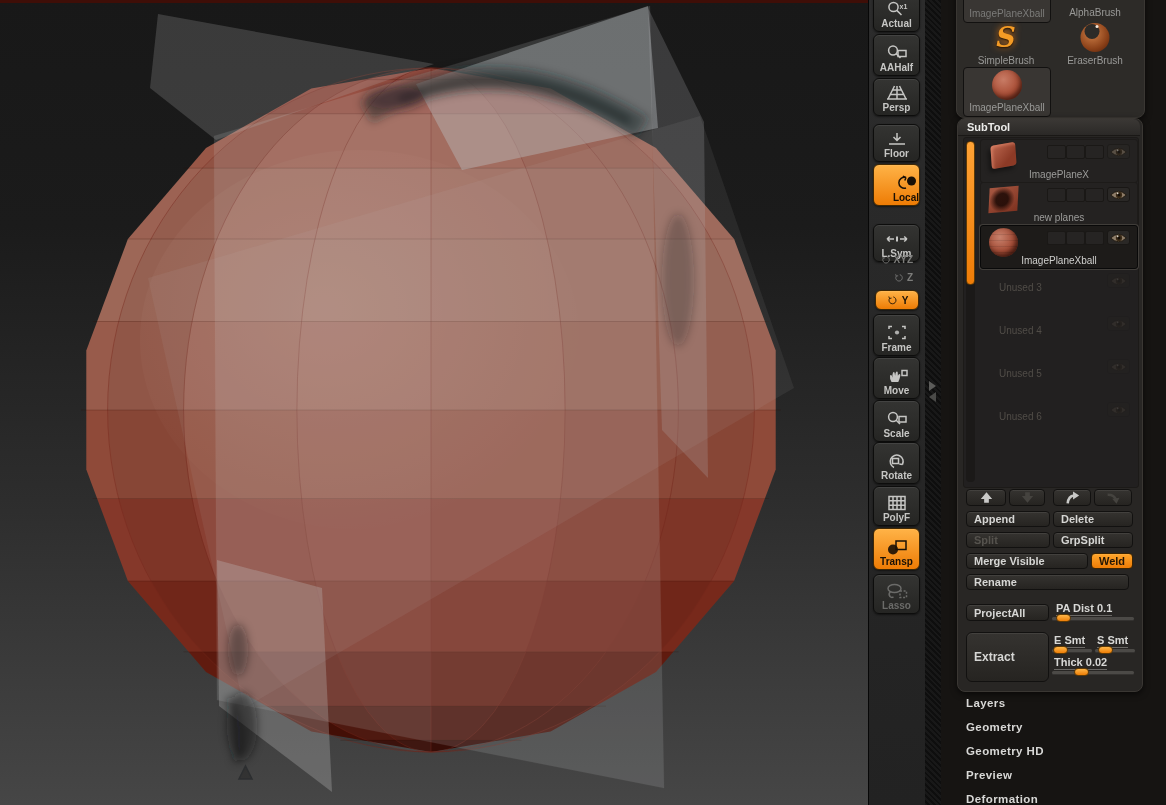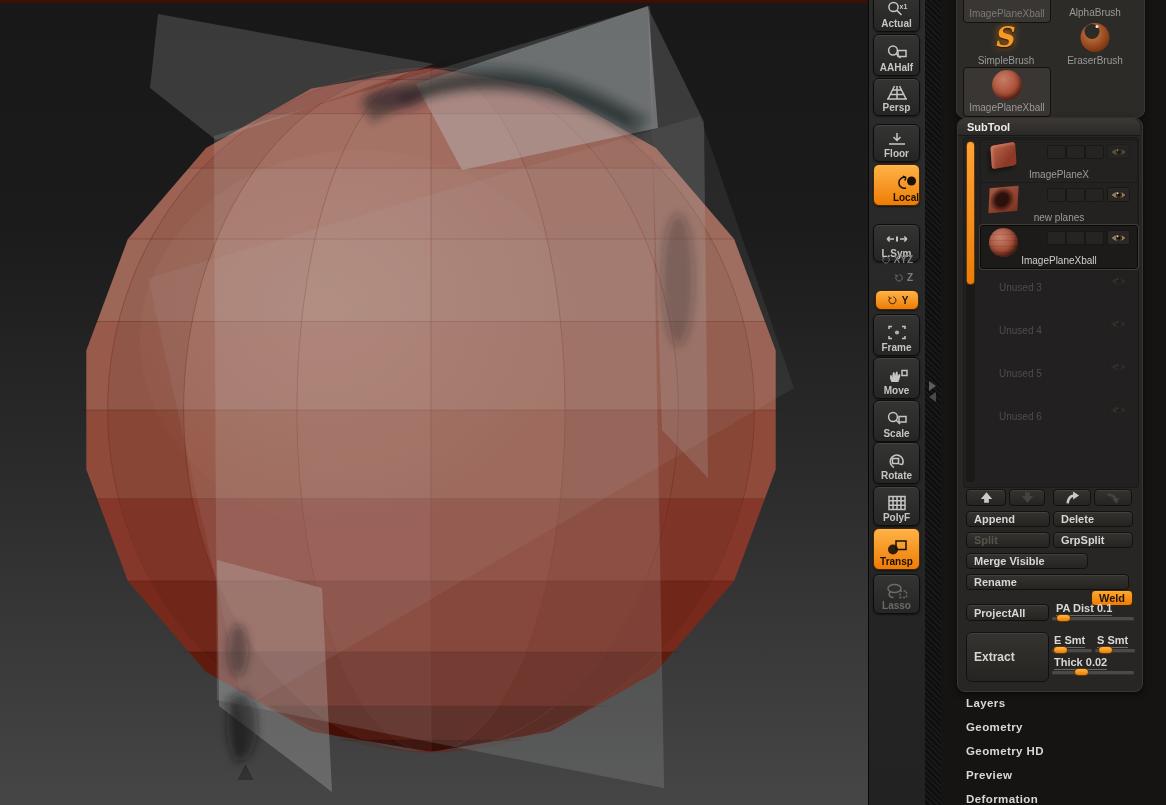--- a/index.html
+++ b/index.html
@@ -77,21 +77,21 @@
   .slot:nth-of-type(1){left:66px}.slot:nth-of-type(2){left:85px}.slot:nth-of-type(3){left:104px}
   .eye{position:absolute;left:126px;top:4px;width:23px;height:15px;background:#2a2826;border:1px solid #191715;border-radius:3px;padding:0;cursor:pointer;}
   .eye svg{width:19px;height:12px;display:block;margin:0 auto;}
   .st-item.unused .eye{opacity:.14;}
   .eye.dimmed{opacity:.5;}
   
   .zbtn{position:absolute;background:linear-gradient(#353330,#262421);border:1px solid #121110;border-radius:4px;
     box-shadow:inset 0 1px 0 rgba(255,255,255,.07);color:#d6d6d4;font-weight:bold;font-size:11px;
     text-align:left;padding:1px 7px;box-sizing:border-box;cursor:pointer;font-family:"Liberation Sans",sans-serif;}
   .zbtn.dim{color:#56534e;}
-  .zbtn.orange{background:linear-gradient(#ffa62c,#ee7c06);color:#241605;border-color:#3c2503;margin-top:37px;}
+  .zbtn.orange{background:linear-gradient(#ffa62c,#ee7c06);color:#241605;border-color:#3c2503;}
   .zbtn.icn{display:flex;align-items:center;justify-content:center;padding:0;}
   .zbtn.icn svg{width:15px;height:13px;}
   .zbtn.icn.bright{color:#c9c9c7;}
   .zbtn.icn.faint{color:#45433f;}
   .slider-label{position:absolute;font-size:11px;font-weight:bold;color:#d8d8d6;border-bottom:1px solid #6a6865;padding-bottom:1px;cursor:pointer;}
   .track{position:absolute;height:3px;background:#4c4a47;border-radius:2px;box-shadow:0 1px 0 rgba(255,255,255,.06);cursor:pointer;}
   .pill{position:absolute;top:-3px;width:15px;height:8px;border-radius:4px;background:linear-gradient(#ffb648,#ee7e07);border:1px solid #5e3a06;box-sizing:border-box;cursor:pointer;}
   #extract-btn{display:flex;align-items:center;font-size:12px;color:#d6d6d4;}
   
   .sec{position:absolute;left:966px;margin:0;font-size:11.5px;font-weight:bold;color:#d8d8d6;letter-spacing:.4px;cursor:pointer;}

